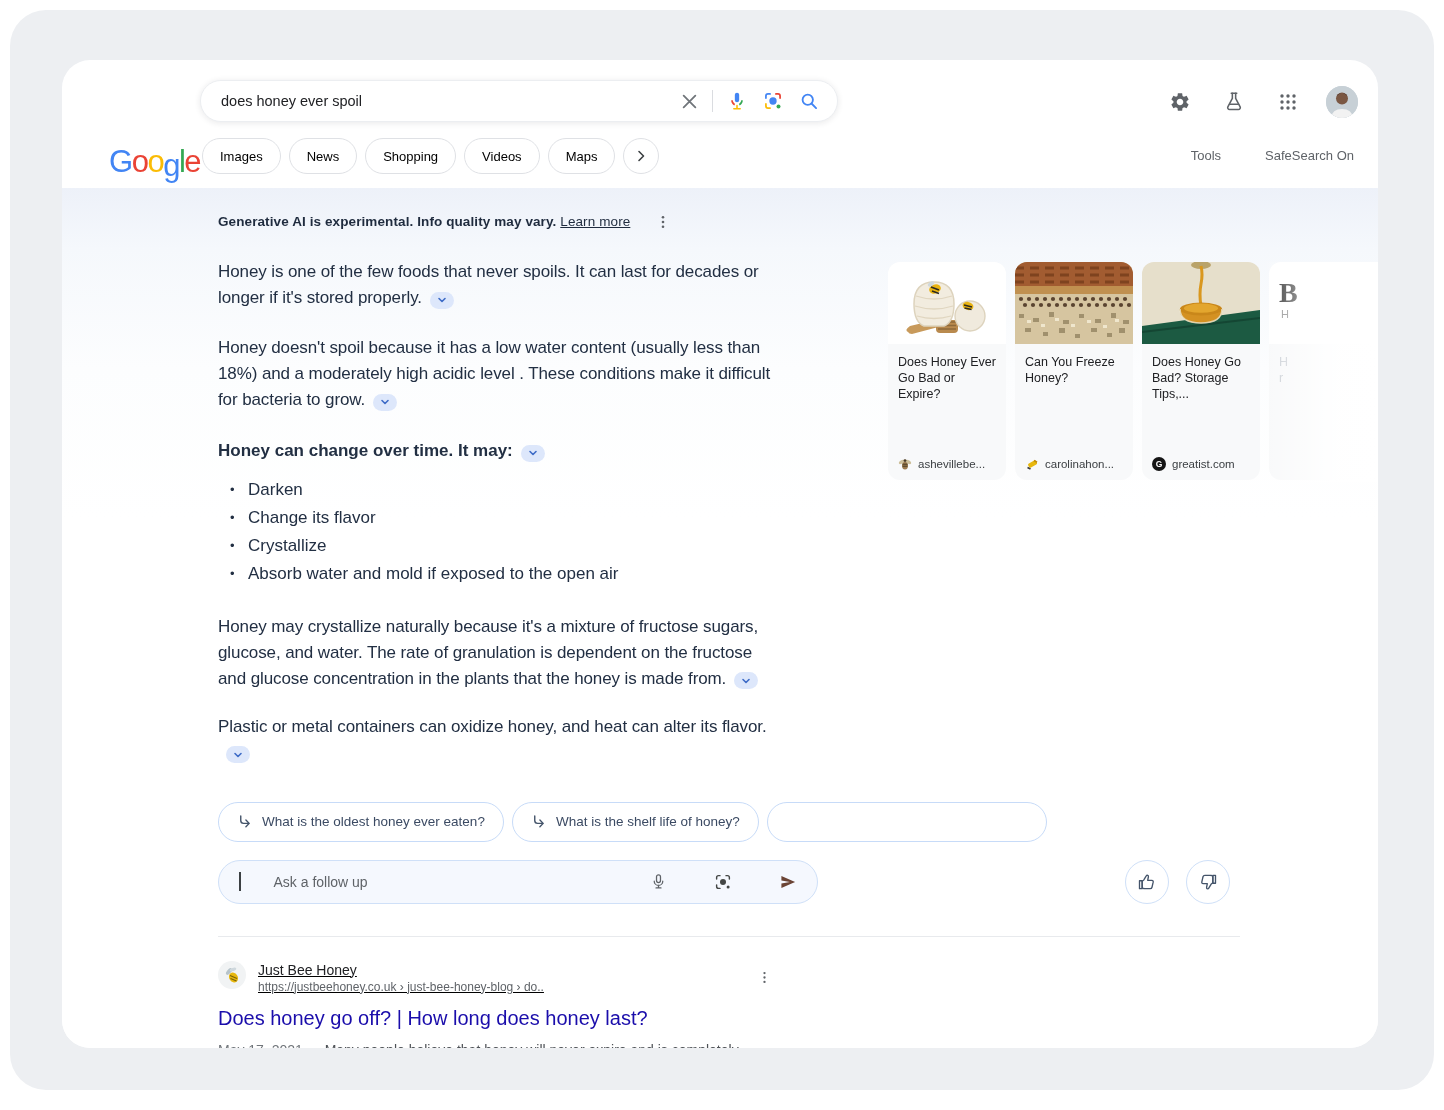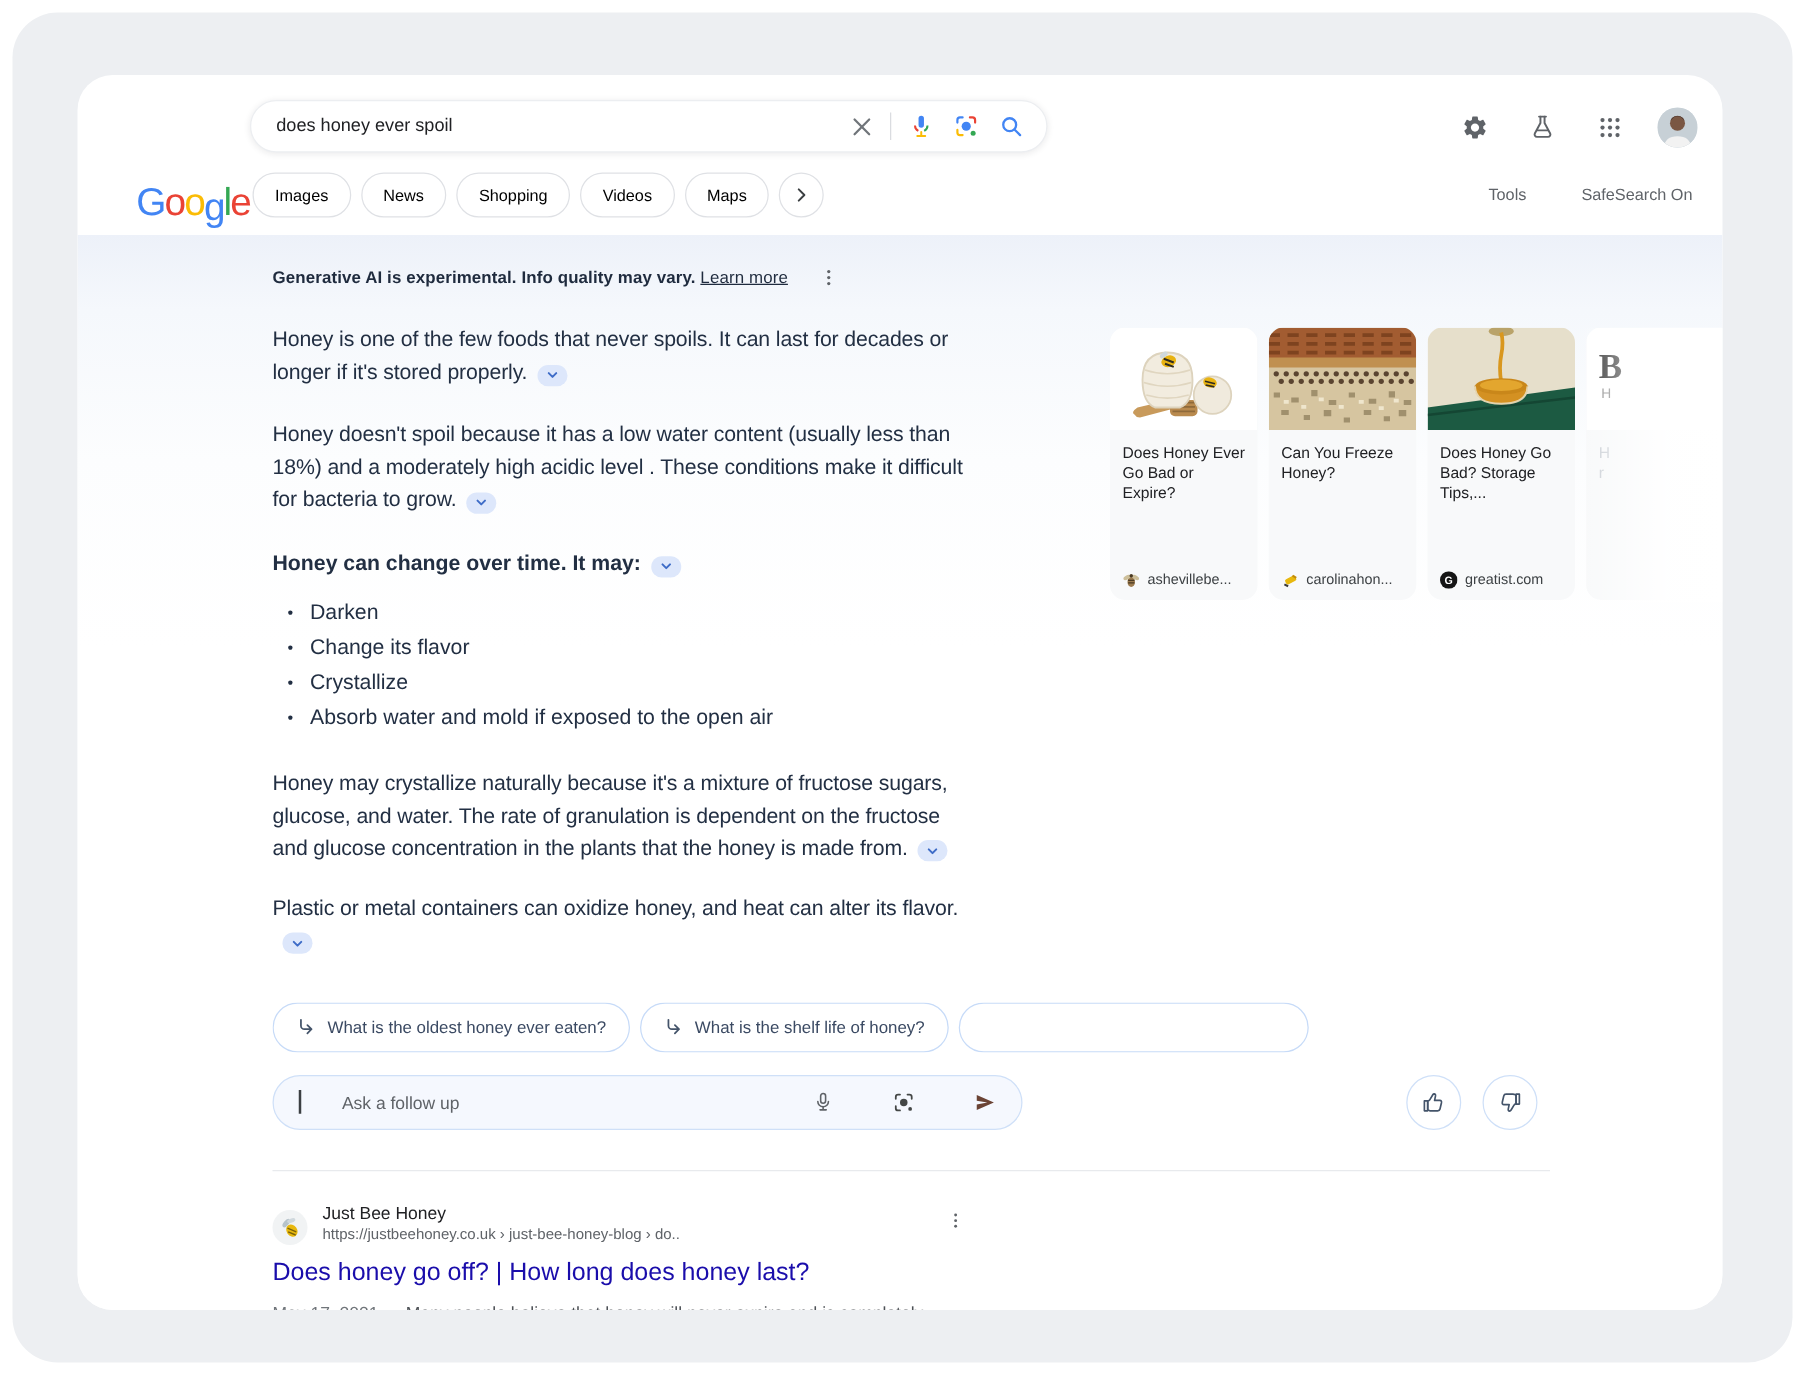--- a/index.html
+++ b/index.html
@@ -79,21 +79,21 @@
   .fu-ph { flex:1; font-size:14px; color:#5f6368; }
   .fu-ic { display:flex; align-items:center; cursor:pointer; margin-left:22px; }
   .thumbs { margin-left:auto; display:flex; gap:17px; }
   .thumb { width:44px; height:44px; border:1.5px solid #cfe0f8; border-radius:50%; background:#fff;
     display:flex; align-items:center; justify-content:center; cursor:pointer; }
 
   .divider { margin:32px 0 0 156px; width:1022px; height:1px; background:#e8eaed; }
 
   
   .result { margin:24px 0 0 156px; width:610px; position:relative; }
-  .res-head { display:flex; align-items:flex-end; gap:12px; }
+  .res-head { display:flex; align-items:flex-start; gap:12px;text-decoration:underline; }
   .res-fav { width:28px; height:28px; border-radius:50%; background:#f1f3f4; display:flex; align-items:center; justify-content:center; }
   .res-site { font-size:14px; color:#202124; line-height:18px; }
   .res-url { font-size:12px; color:#5f6368; line-height:17px; }
   .res-dots { position:absolute; left:540px; top:9px; cursor:pointer; }
   .res-title { margin-top:11px; font-size:20px; color:#1a0dab; cursor:pointer; }
   .res-snippet { margin-top:9px; font-size:14px; line-height:22px; color:#4d5156; width:548px; }
   .res-date { color:#70757a; }
 </style>
 </head>
 <body>

